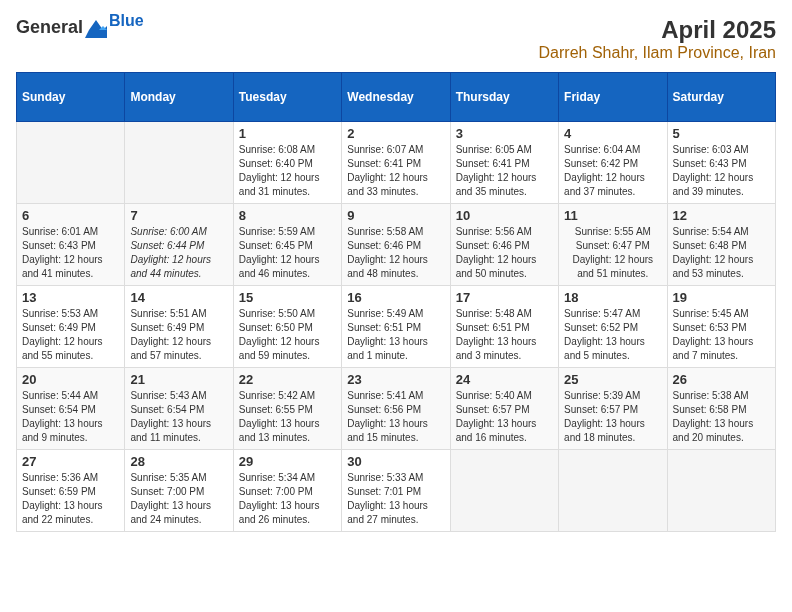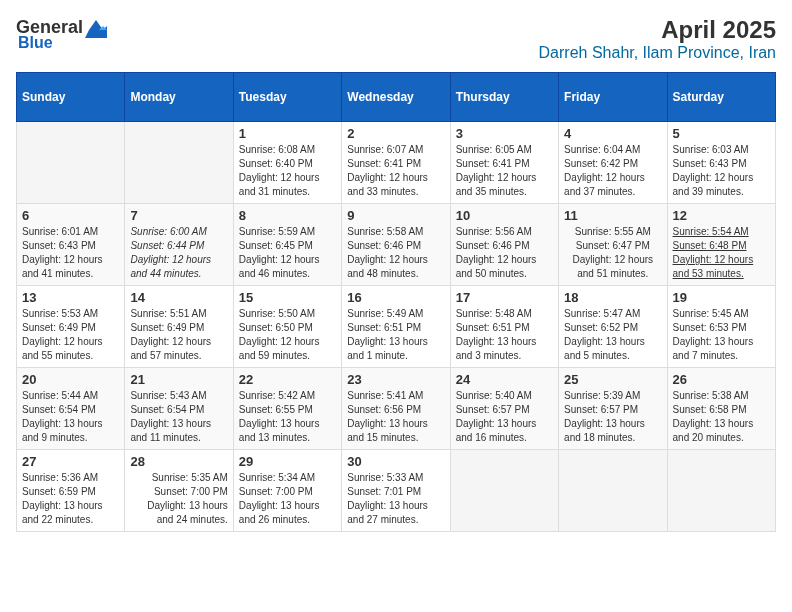--- a/index.html
+++ b/index.html
@@ -33,21 +33,21 @@
     .title-area {
       text-align: right;
     }
     .main-title {
       font-size: 24px;
       font-weight: bold;
       color: #333;
     }
     .sub-title {
       font-size: 16px;
-      color: #0369a1;
+      color: #a16207;
     }
     .calendar {
       width: 100%;
       border-collapse: collapse;
       font-size: 11px;
     }
     .calendar th {
       background-color: #1565c0;
       color: #fff;
       text-align: left;
@@ -80,21 +80,21 @@
     }
     .empty-cell {
       background: #f5f5f5 !important;
     }
   </style>
 </head>
 <body>
 
 <div class="header-area">
   <div class="logo">
-    <div style="display:flex;flex-direction:column;align-items:flex-start;">
+    <div style="display:flex;flex-direction:row;align-items:flex-start;">
       <div style="display:flex;align-items:center;">
         <span class="logo-text-general">General</span>
         <svg width="22" height="22" viewBox="0 0 22 22" style="margin-left:2px;">
           <path d="M4 14 L11 4 L18 14 L22 10 L22 22 L0 22 Z" fill="#1565c0"></path>
           <path d="M14 14 L18 10 L22 14" fill="#42a5f5"></path>
         </svg>
       </div>
       <span class="logo-text-blue" style="margin-top:-4px;margin-left:2px;">Blue</span>
     </div>
   </div>
@@ -194,21 +194,21 @@
         </td>
         <td>
           <span class="day-number">11</span>
           <div class="day-info" style="white-space: pre-line; text-align: center;">Sunrise: 5:55 AM
 Sunset: 6:47 PM
 Daylight: 12 hours
 and 51 minutes.</div>
         </td>
         <td>
           <span class="day-number">12</span>
-          <div class="day-info" style="white-space: pre-line; text-decoration: underline;">Sunrise: 5:54 AM
+          <div class="day-info" style="white-space: pre-line;">Sunrise: 5:54 AM
 Sunset: 6:48 PM
 Daylight: 12 hours
 and 53 minutes.</div>
         </td>
       </tr>
       <tr>
         <td>
           <span class="day-number">13</span>
           <div class="day-info" style="white-space: pre-line;">Sunrise: 5:53 AM
 Sunset: 6:49 PM
@@ -312,21 +312,21 @@
       <tr>
         <td>
           <span class="day-number">27</span>
           <div class="day-info" style="white-space: pre-line;">Sunrise: 5:36 AM
 Sunset: 6:59 PM
 Daylight: 13 hours
 and 22 minutes.</div>
         </td>
         <td>
           <span class="day-number">28</span>
-          <div class="day-info" style="white-space: pre-line; text-align: right;">Sunrise: 5:35 AM
+          <div class="day-info" style="white-space: pre-line;">Sunrise: 5:35 AM
 Sunset: 7:00 PM
 Daylight: 13 hours
 and 24 minutes.</div>
         </td>
         <td>
           <span class="day-number">29</span>
           <div class="day-info" style="white-space: pre-line;">Sunrise: 5:34 AM
 Sunset: 7:00 PM
 Daylight: 13 hours
 and 26 minutes.</div>

